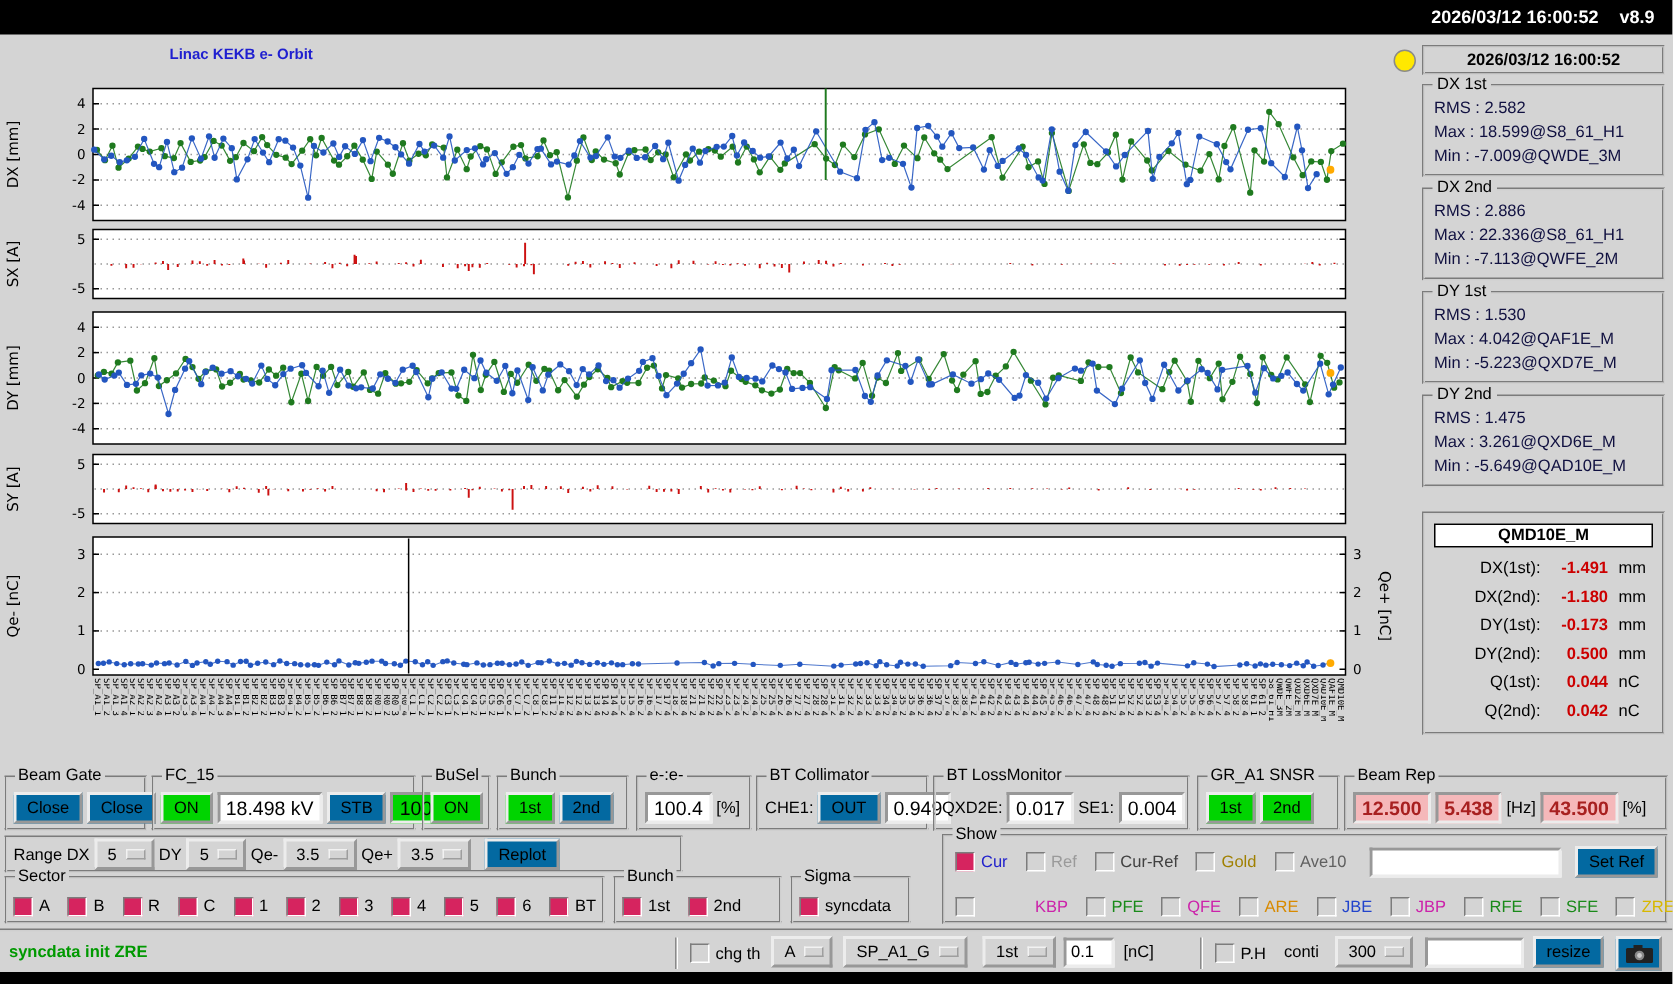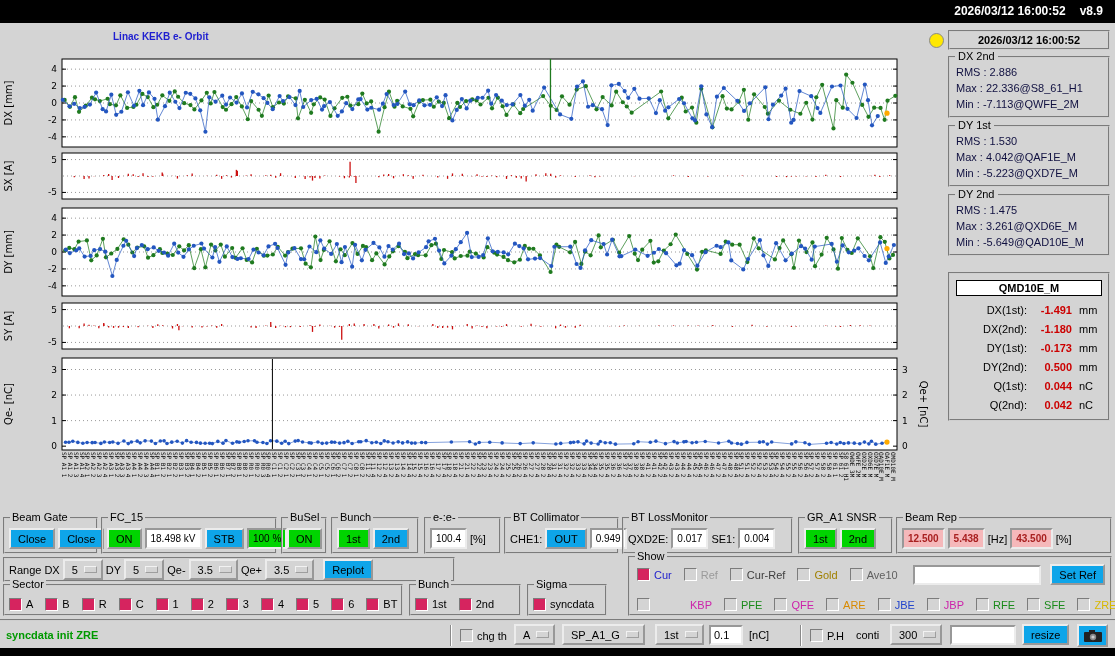--- a/index.html
+++ b/index.html
@@ -27,23 +27,23 @@
   .qmdbox{position:relative;border:2px groove #cfcfcf;margin-top:16px;padding:4px 2px;box-sizing:border-box}
   .qmd-title{background:#fff;border:1px solid #000;text-align:center;font-weight:bold;margin:2px 4px 5px 4px;padding:1px 0}
   .qmd-row{display:flex;padding:0 5px;line-height:19px;font-size:11px}
   .qmd-l{flex:1;text-align:right;padding-right:3px}
   .qmd-v{width:42px;text-align:right;color:#cc0000;font-weight:bold}
   .qmd-u{width:22px;padding-left:7px}
   .gb{position:absolute;border:2px groove #cfcfcf;box-sizing:border-box}
   .gb .lbl{position:absolute;top:-8px;left:5px;background:#d4d4d4;padding:0 2px;line-height:12px;white-space:nowrap}
   .gbrow{position:absolute;left:4px;right:3px;top:8px;bottom:2px;display:flex;align-items:center;gap:3px}
   .btn{font-size:11px;height:21px;padding:0 7px;display:inline-flex;align-items:center;justify-content:center;
-       background:#0ea5e9;border:2px outset #ececec;box-sizing:border-box;white-space:nowrap;color:#000;font-family:inherit}
+       background:#0369a1;border:2px outset #ececec;box-sizing:border-box;white-space:nowrap;color:#000;font-family:inherit}
   .btn.green{background:#00d400}
-  .disp{font-size:10px;height:21px;padding:0 4px;display:inline-flex;align-items:center;justify-content:center;
+  .disp{font-size:13px;height:21px;padding:0 4px;display:inline-flex;align-items:center;justify-content:center;
        background:#fff;border:2px inset #ececec;box-sizing:border-box;white-space:nowrap}
   .disp.green{background:#00d400}
   .disp.pink{background:#f5b8ba;color:#a82020;font-weight:bold}
   .entry{background:#fff;border:2px inset #ececec;height:20px;box-sizing:border-box;font-size:11px;
        padding:0 3px;font-family:inherit;color:#000}
   .opt{font-size:11px;height:21px;padding:0 4px 0 7px;display:inline-flex;align-items:center;
        background:#d4d4d4;border:2px outset #ececec;box-sizing:border-box;white-space:nowrap}
   .optbar{width:11px;height:5px;background:#d4d4d4;border:1px outset #f2f2f2;margin-left:6px}
   .lab{white-space:nowrap}
   .cb{display:inline-flex;align-items:center;gap:4px;white-space:nowrap}
@@ -1283,20 +1283,26 @@
     <span class="xl" style="left: 823.32px;">QAF1E_M</span>
     <span class="xl" style="left: 829.16px;">QMD10E_M</span>
   </div>
 
 <div id="lamp"></div>
 <div id="clockbox">
   <span>2026/03/12 16:00:52</span>
 </div>
 <div id="statcol">
     <div class="statbox">
+      <span class="sb-title">DX 1st</span>
+      <div class="sb-line">RMS :  2.582</div>
+      <div class="sb-line">Max :  18.599@S8_61_H1</div>
+      <div class="sb-line">Min :  -7.009@QWDE_3M</div>
+    </div>
+    <div class="statbox">
       <span class="sb-title">DX 2nd</span>
       <div class="sb-line">RMS :  2.886</div>
       <div class="sb-line">Max :  22.336@S8_61_H1</div>
       <div class="sb-line">Min :  -7.113@QWFE_2M</div>
     </div>
     <div class="statbox">
       <span class="sb-title">DY 1st</span>
       <div class="sb-line">RMS :  1.530</div>
       <div class="sb-line">Max :  4.042@QAF1E_M</div>
       <div class="sb-line">Min :  -5.223@QXD7E_M</div>

